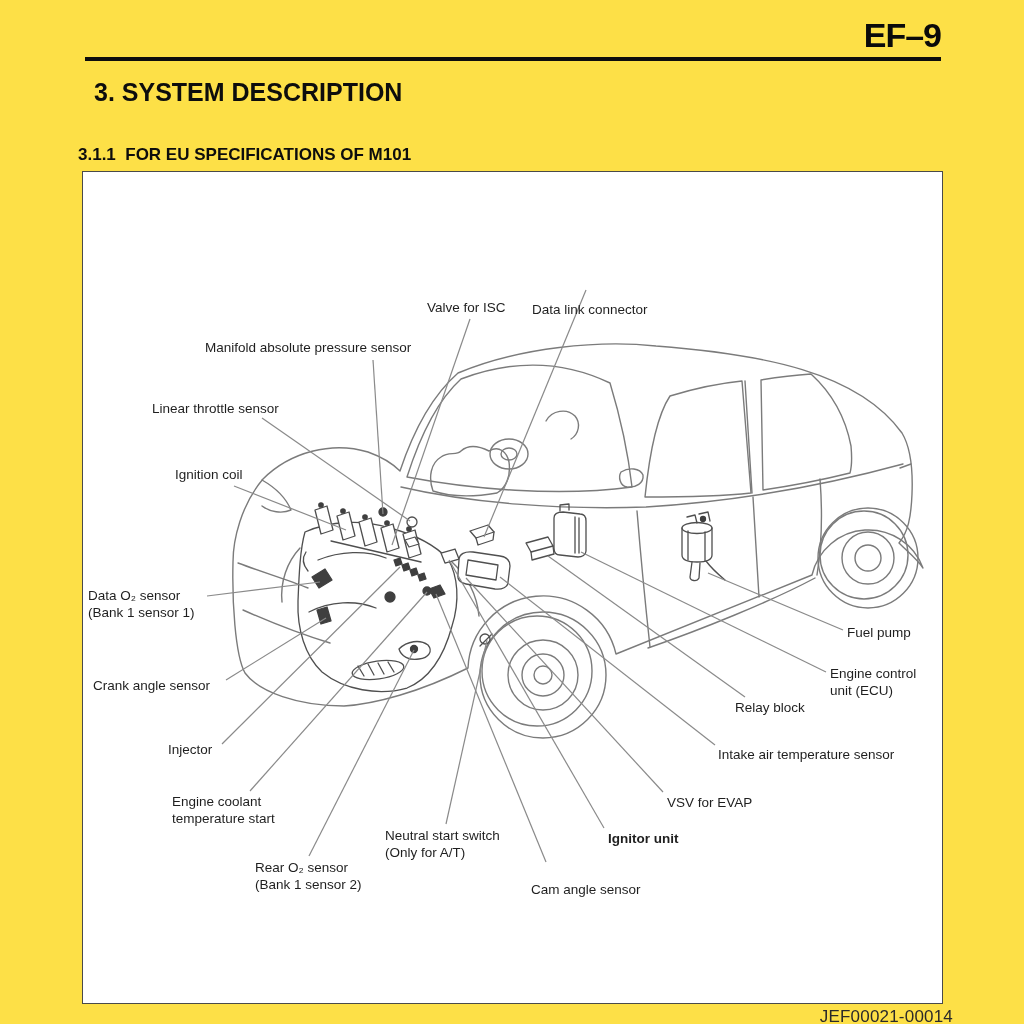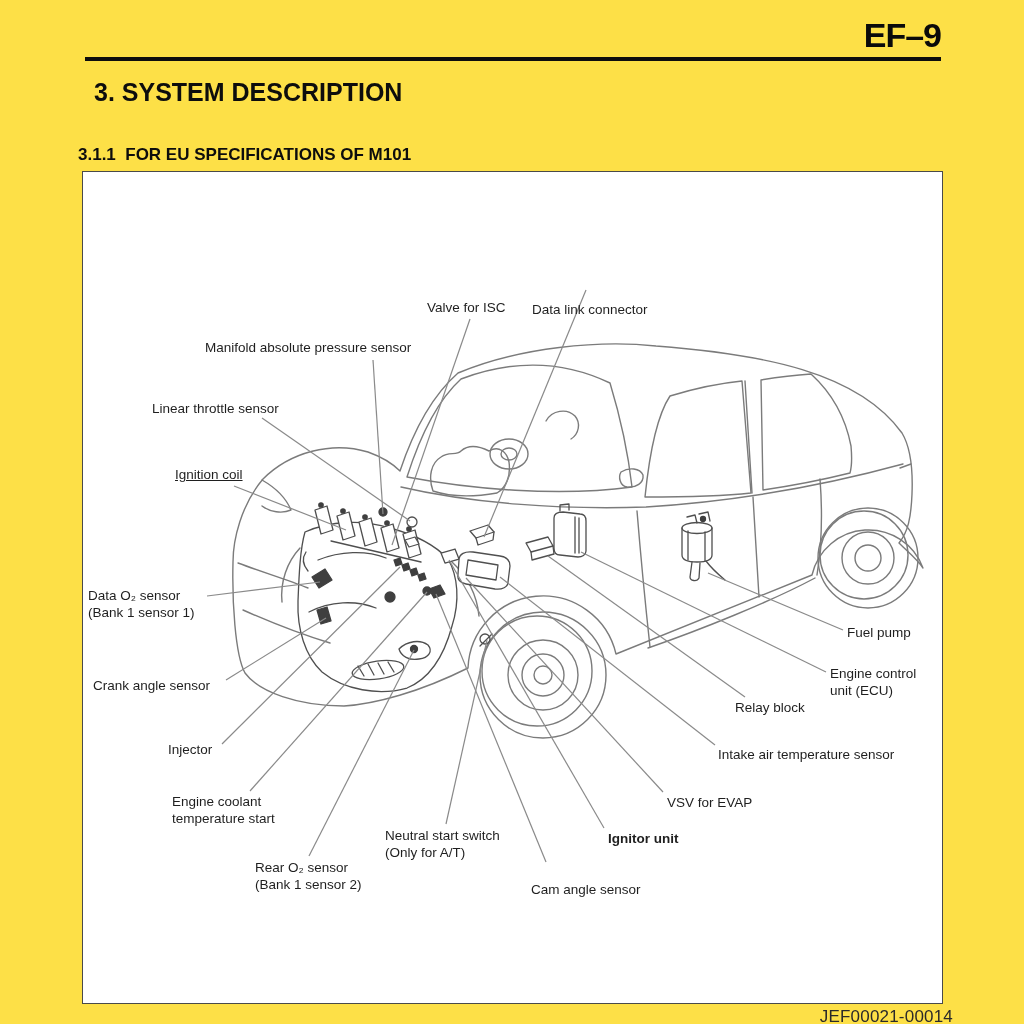--- a/index.html
+++ b/index.html
@@ -162,21 +162,21 @@
       </div>
       <div class="part-label" style="left: 427px; top: 300px;">
         <div>Valve for ISC</div>
       </div>
       <div class="part-label" style="left: 532px; top: 284px; margin-top: 18px;">
         <div>Data link connector</div>
       </div>
       <div class="part-label" style="left: 152px; top: 401px;">
         <div>Linear throttle sensor</div>
       </div>
-      <div class="part-label" style="left: 175px; top: 467px; text-decoration: underline;">
+      <div class="part-label" style="left: 175px; top: 467px;">
         <div>Ignition coil</div>
       </div>
       <div class="part-label" style="left: 88px; top: 588px;">
         <div>Data O₂ sensor</div>
         <div>(Bank 1 sensor 1)</div>
       </div>
       <div class="part-label" style="left: 93px; top: 678px;">
         <div>Crank angle sensor</div>
       </div>
       <div class="part-label" style="left: 168px; top: 742px;">

